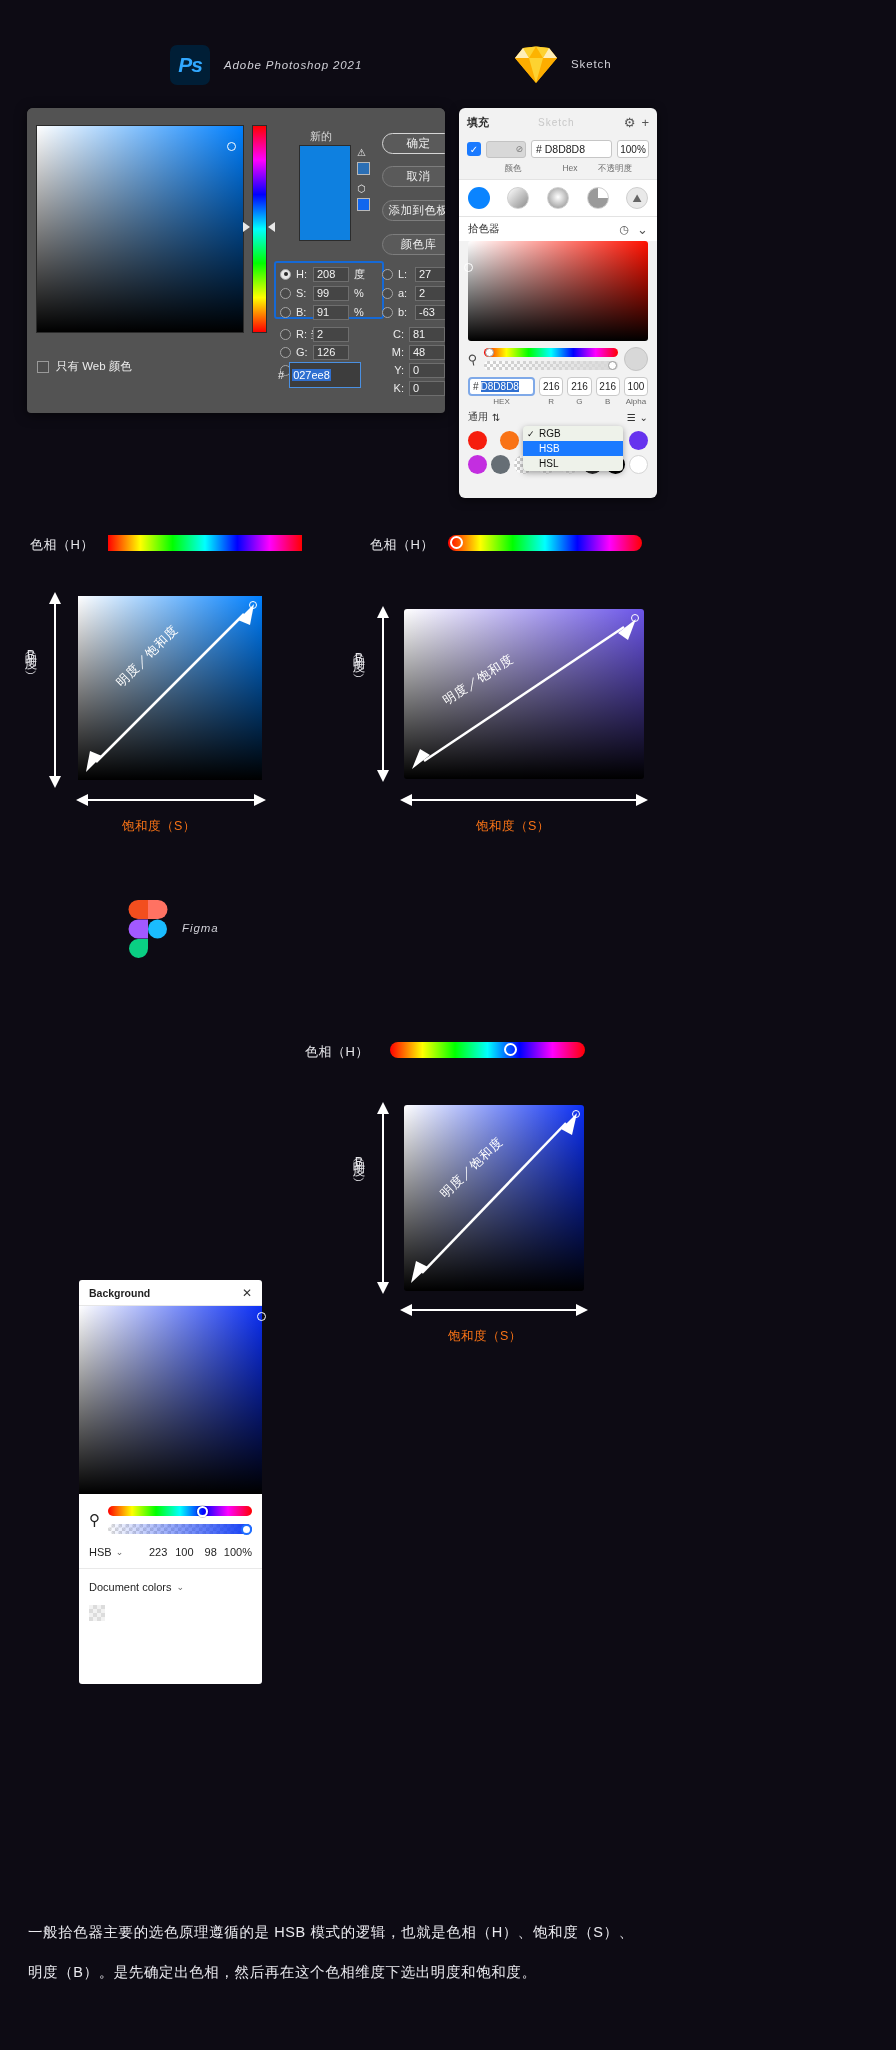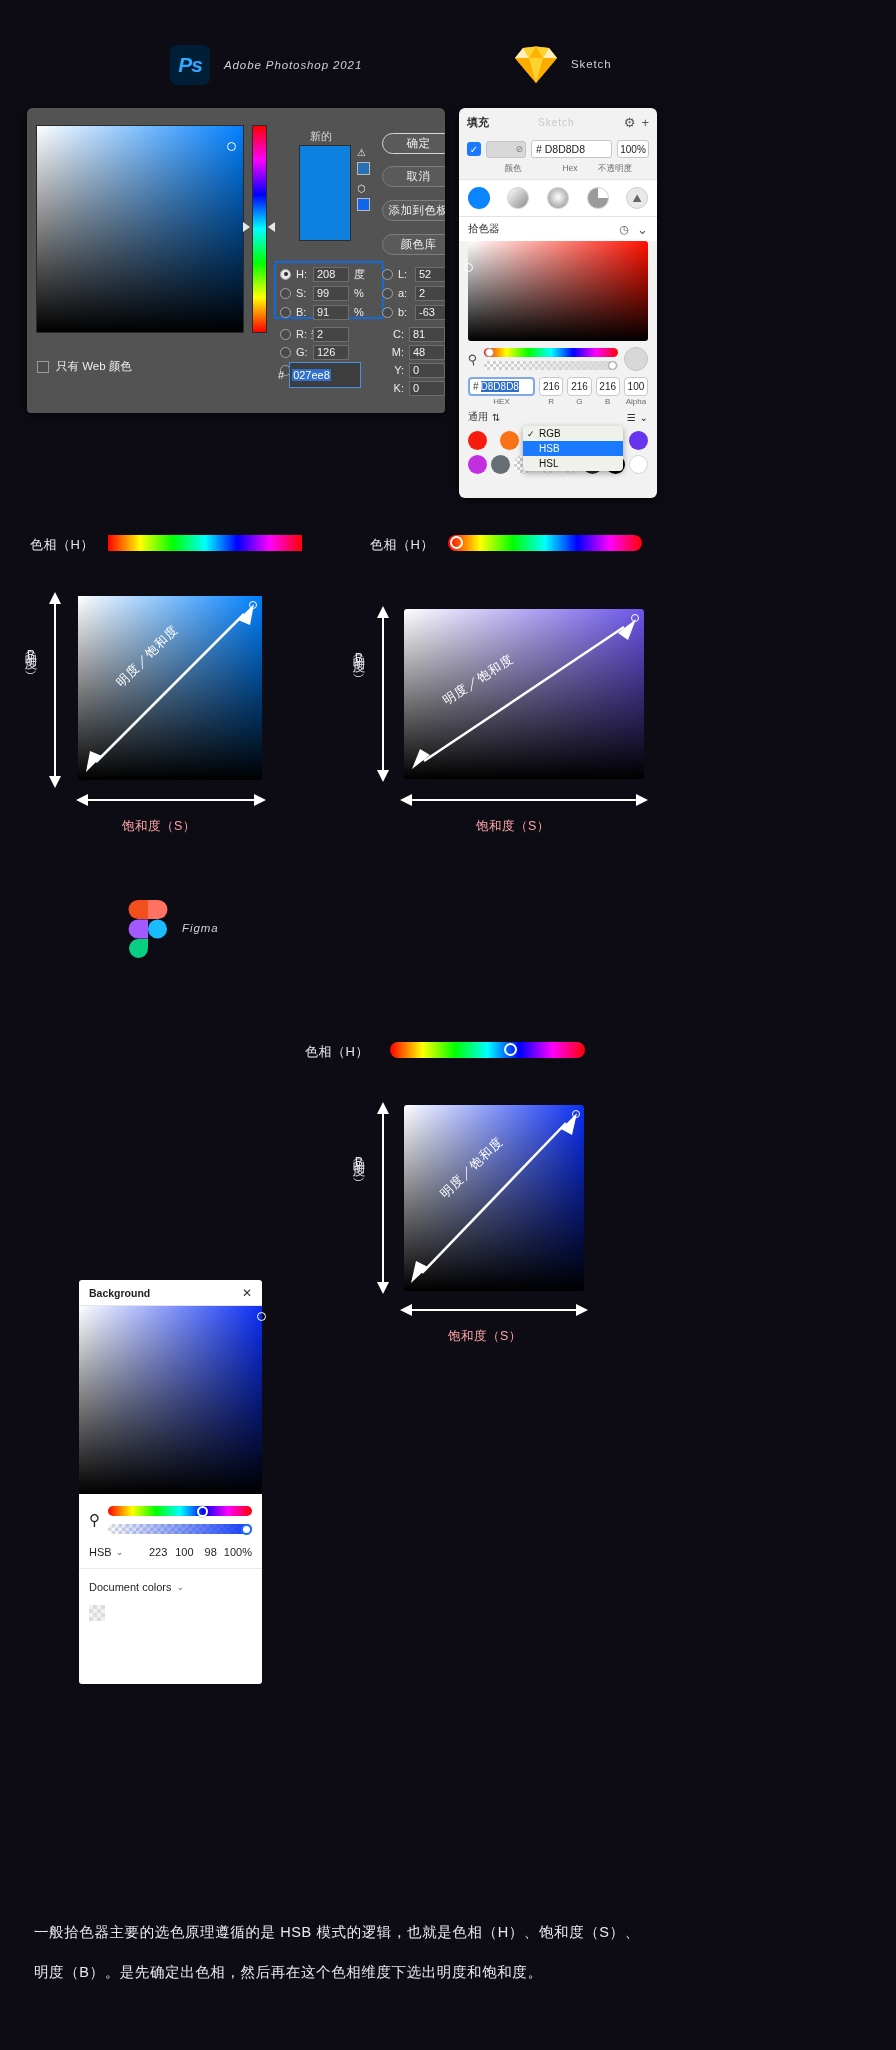--- a/index.html
+++ b/index.html
@@ -194,21 +194,21 @@
       background-size: 6px 6px; background-position: 0 0,3px 3px; }
 
   
   .dg-hue-label { position: absolute; color: #e6e6ea; font-size: 13px; letter-spacing: .5px; }
   .dg-hue-bar { position: absolute; height: 16px;
     background: linear-gradient(to right,#ff0000,#ffff00,#00ff00,#00ffff,#0000ff,#ff00ff,#ff0000); }
   .dg-hue-bar.rounded { border-radius: 8px; }
   .dg-hue-knob { position: absolute; width: 13px; height: 13px; border-radius: 50%; border: 2.5px solid #fff; }
 
   .dg-sq { position: absolute; }
-  .dg-axis-lbl { position: absolute; color: #fca5a5; font-size: 12.5px; letter-spacing: .5px; }
+  .dg-axis-lbl { position: absolute; color: #f97316; font-size: 12.5px; letter-spacing: .5px; }
   .dg-vlabel { position: absolute; color: #e6e6ea; font-size: 12.5px; writing-mode: vertical-rl; text-orientation: upright; letter-spacing: 1px; }
   .diag-text { position: absolute; color: #fff; font-size: 12.5px; letter-spacing: 1px; white-space: nowrap; }
   #fg-card { position: absolute; left: 79px; top: 1280px; width: 183px; height: 102px; background: #fff;
              border-radius: 3px 3px 0 0; }
   #fg-head { height: 26px; display: flex; align-items: center; padding: 0 10px; border-bottom: 1px solid #e6e6e6; }
   #fg-head .t { flex: 1; font-size: 10.5px; font-weight: bold; color: #1e1e1e; }
 
   #fg-sv { position: absolute; left: 79px; top: 1306px; width: 183px; height: 188px;
     background:
       linear-gradient(to top, #000, rgba(0,0,0,0)),
@@ -231,21 +231,21 @@
   #fg-values { display: flex; align-items: center; padding: 12px 10px 10px 10px; font-size: 11px; color: #1e1e1e;
                border-bottom: 1px solid #e9e9e9; }
   #fg-values .mode { display: flex; align-items: center; gap: 4px; width: 56px; }
   #fg-values .num { flex: 1; text-align: center; }
   #fg-doc { padding: 12px 10px 0 10px; display: flex; align-items: center; gap: 5px; font-size: 11px; color: #1e1e1e; }
   #fg-docsw { margin: 12px 0 0 10px; width: 16px; height: 16px;
     background-image: linear-gradient(45deg,#dcdcdc 25%,transparent 25%,transparent 75%,#dcdcdc 75%),
       linear-gradient(45deg,#dcdcdc 25%,#f2f2f2 25%,#f2f2f2 75%,#dcdcdc 75%);
     background-size: 8px 8px; background-position: 0 0,4px 4px; }
 
-  #footer-text { position: absolute; left: 34px; top: 1912px; width: 828px; color: #e9e9ee;
+  #footer-text { position: absolute; left: 28px; top: 1912px; width: 828px; color: #e9e9ee;
                  font-size: 14.5px; line-height: 40px; letter-spacing: .6px; }
 </style>
 </head>
 <body>
 
 <div class="app-head" style="left:170px; top:45px;font-style:italic;">
   <div class="ps-logo">Ps</div>
   <div class="name">Adobe Photoshop 2021</div>
 </div>
 
@@ -336,21 +336,21 @@
     </div>
     <div class="ps-row" style="left:253px; top:254px;">
       <span class="ps-radio"></span>
       <span class="ps-key">B:</span>
       <span class="ps-field">232</span>
     </div>
 
     <div class="ps-row" style="left:355px; top:158px;">
       <span class="ps-radio"></span>
       <span class="ps-key">L:</span>
-      <span class="ps-field">52</span>
+      <span class="ps-field">27</span>
     </div>
     <div class="ps-row" style="left:355px; top:177px;">
       <span class="ps-radio"></span>
       <span class="ps-key">a:</span>
       <span class="ps-field">2</span>
     </div>
     <div class="ps-row" style="left:355px; top:196px;">
       <span class="ps-radio"></span>
       <span class="ps-key">b:</span>
       <span class="ps-field">-63</span>

